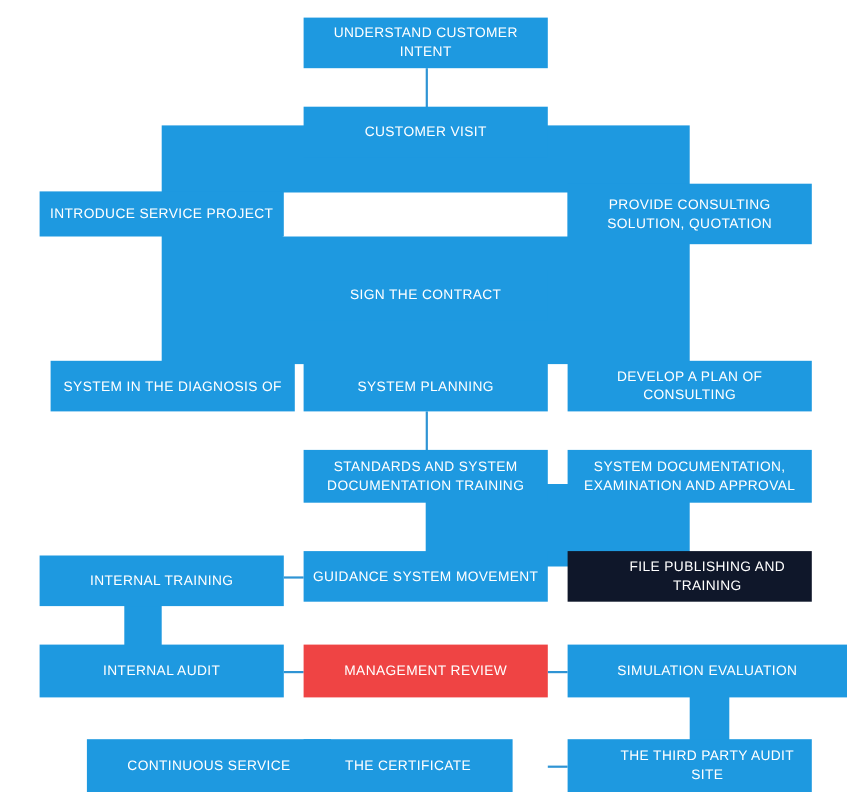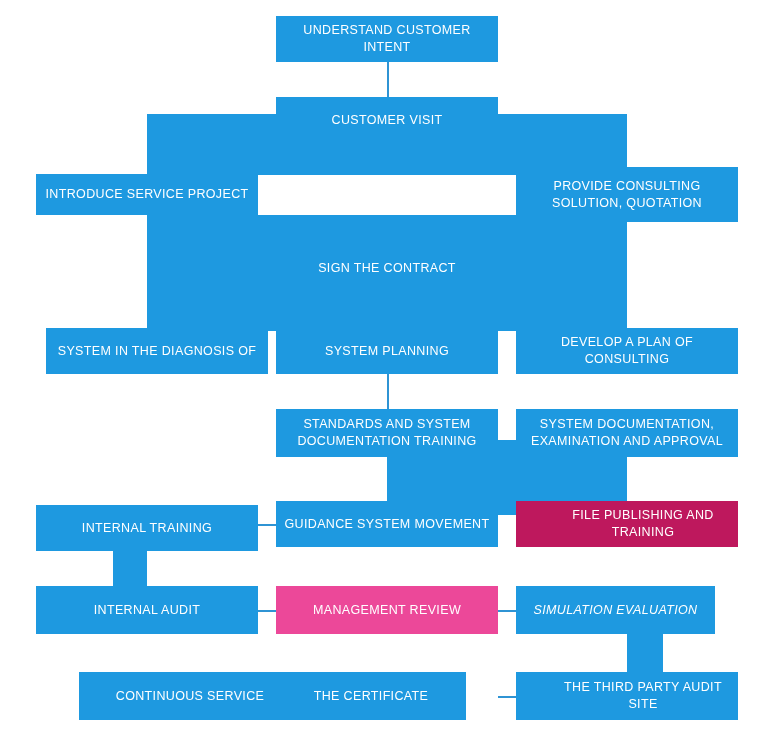--- a/index.html
+++ b/index.html
@@ -113,30 +113,30 @@
       </div>
       <div class="node" style="left: 516px; top: 409px; width: 222px; height: 48px; background: rgb(30, 153, 224); color: rgb(255, 255, 255);">
         <span>SYSTEM DOCUMENTATION, EXAMINATION AND APPROVAL</span>
       </div>
       <div class="node" style="left: 36px; top: 505px; width: 222px; height: 46px; background: rgb(30, 153, 224); color: rgb(255, 255, 255);">
         <span>INTERNAL TRAINING</span>
       </div>
       <div class="node" style="left: 276px; top: 501px; width: 222px; height: 46px; background: rgb(30, 153, 224); color: rgb(255, 255, 255);">
         <span>GUIDANCE SYSTEM MOVEMENT</span>
       </div>
-      <div class="node" style="left: 516px; top: 501px; width: 222px; height: 46px; background: #be185d; color: rgb(255, 255, 255); padding-left: 40px;">
+      <div class="node" style="left: 516px; top: 501px; width: 222px; height: 46px; background: #0f172a; color: rgb(255, 255, 255); padding-left: 40px;">
         <span>FILE PUBLISHING AND TRAINING</span>
       </div>
       <div class="node" style="left: 36px; top: 586px; width: 222px; height: 48px; background: rgb(30, 153, 224); color: rgb(255, 255, 255);">
         <span>INTERNAL AUDIT</span>
       </div>
-      <div class="node" style="left: 276px; top: 586px; width: 222px; height: 48px; background: #ec4899; color: rgb(255, 255, 255);">
+      <div class="node" style="left: 276px; top: 586px; width: 222px; height: 48px; background: #ef4444; color: rgb(255, 255, 255);">
         <span>MANAGEMENT REVIEW</span>
       </div>
-      <div class="node" style="left: 516px; top: 586px; width: 199px; height: 48px; background: rgb(30, 153, 224); color: rgb(255, 255, 255); font-style: italic;">
+      <div class="node" style="left: 516px; top: 586px; width: 254px; height: 48px; background: rgb(30, 153, 224); color: rgb(255, 255, 255);">
         <span>SIMULATION EVALUATION</span>
       </div>
       <div class="node" style="left: 36px; top: 672px; width: 222px; height: 48px; background: rgb(30, 153, 224); color: rgb(255, 255, 255); margin-left: 43px;">
         <span>CONTINUOUS SERVICE</span>
       </div>
       <div class="node" style="left: 276px; top: 672px; width: 190px; height: 48px; background: rgb(30, 153, 224); color: rgb(255, 255, 255);">
         <span>THE CERTIFICATE</span>
       </div>
       <div class="node" style="left: 516px; top: 672px; width: 222px; height: 48px; background: rgb(30, 153, 224); color: rgb(255, 255, 255); padding-left: 40px;">
         <span>THE THIRD PARTY AUDIT SITE</span>

